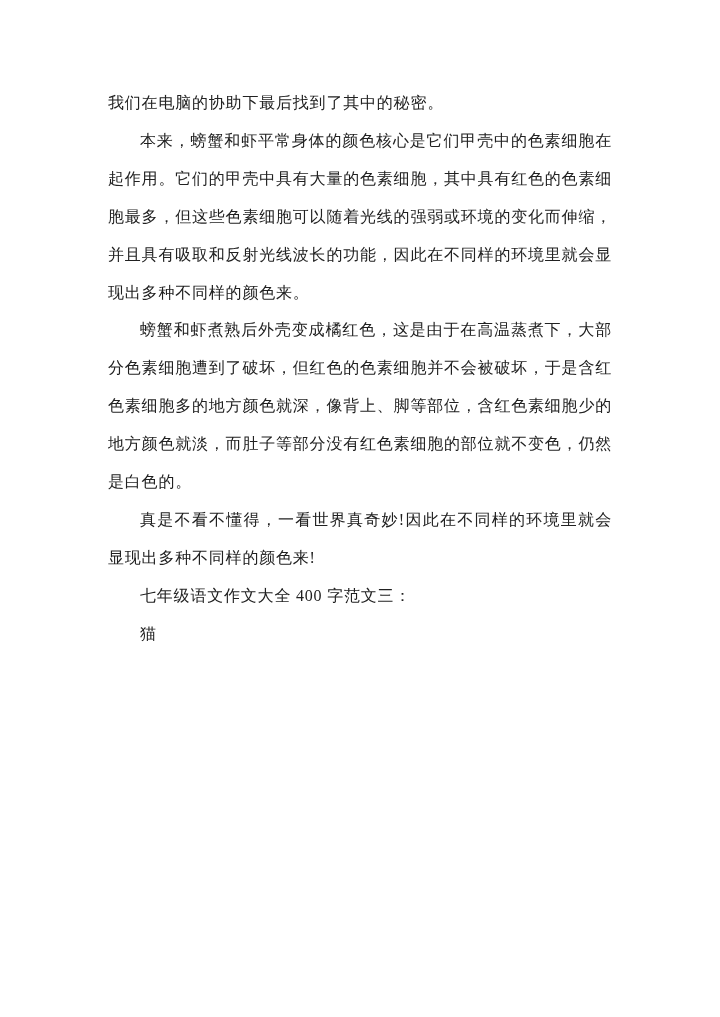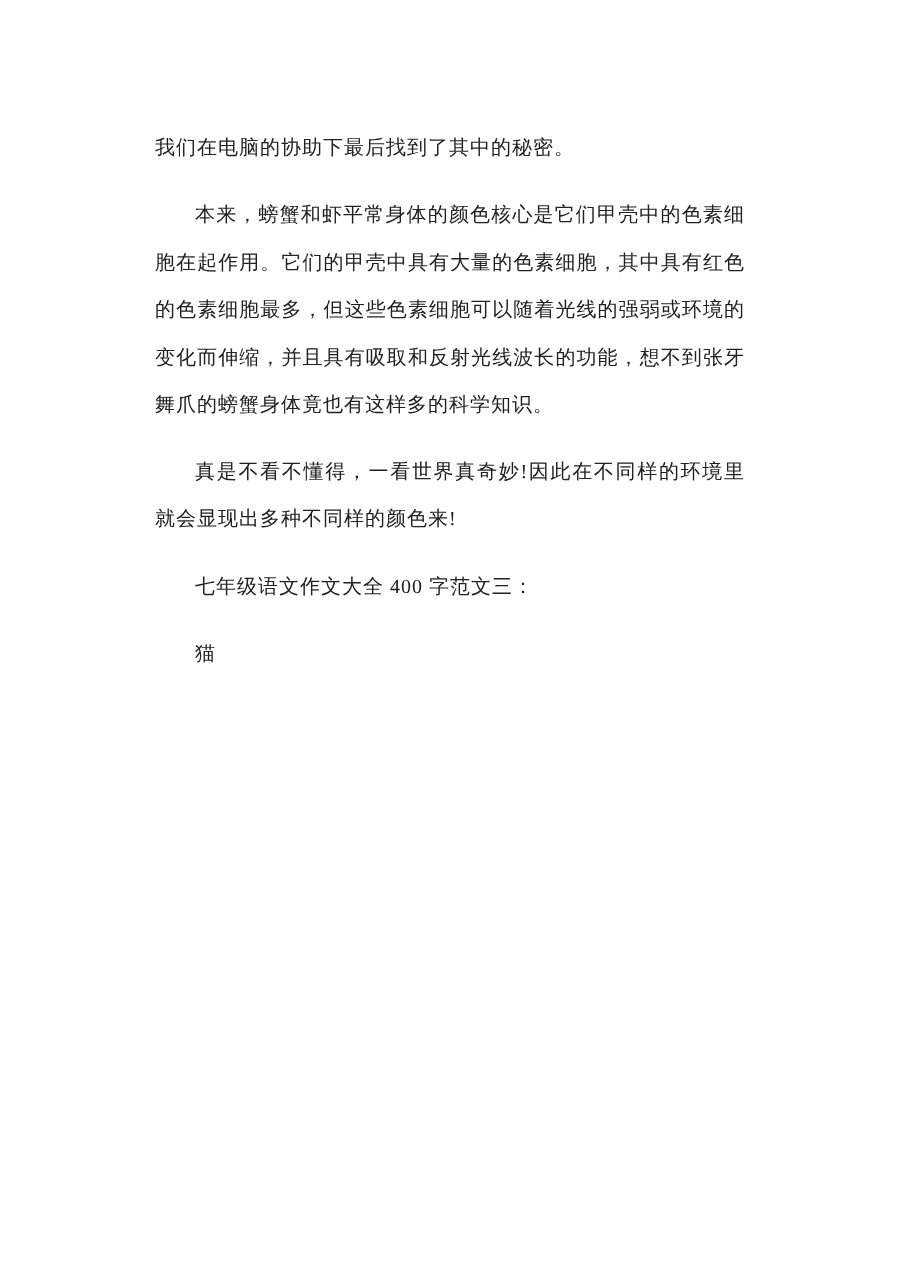--- a/index.html
+++ b/index.html
@@ -10,39 +10,40 @@
   .page {
     position: relative;
     width: 720px;
     height: 1017px;
     background: #ffffff;
     box-sizing: border-box;
     padding: 84px 108px 0 108px;
     overflow: hidden;
   }
   .doc-text p {
-    margin: 16px;
+    margin: 0;
     padding: 0;
     font-family: "Liberation Serif", "DejaVu Serif", serif;
     font-size: 16px;
     line-height: 37.9px;
     letter-spacing: 0.8px;
     color: #212121;
     text-align: justify;
     text-justify: inter-ideograph;
     word-break: break-all;
   }
   .doc-text p.indent {
     text-indent: 2em;
   }
 </style>
 </head>
 <body>
 
 <div class="page">
   <div class="doc-text">
     <p>我们在电脑的协助下最后找到了其中的秘密。</p>
-    <p class="indent">本来，螃蟹和虾平常身体的颜色核心是它们甲壳中的色素细胞在起作用。它们的甲壳中具有大量的色素细胞，其中具有红色的色素细胞最多，但这些色素细胞可以随着光线的强弱或环境的变化而伸缩，并且具有吸取和反射光线波长的功能，想不到张牙舞爪的螃蟹身体竟也有这样多的科学知识。</p>
+    <p class="indent">本来，螃蟹和虾平常身体的颜色核心是它们甲壳中的色素细胞在起作用。它们的甲壳中具有大量的色素细胞，其中具有红色的色素细胞最多，但这些色素细胞可以随着光线的强弱或环境的变化而伸缩，并且具有吸取和反射光线波长的功能，因此在不同样的环境里就会显现出多种不同样的颜色来。</p>
+    <p class="indent">螃蟹和虾煮熟后外壳变成橘红色，这是由于在高温蒸煮下，大部分色素细胞遭到了破坏，但红色的色素细胞并不会被破坏，于是含红色素细胞多的地方颜色就深，像背上、脚等部位，含红色素细胞少的地方颜色就淡，而肚子等部分没有红色素细胞的部位就不变色，仍然是白色的。</p>
     <p class="indent">真是不看不懂得，一看世界真奇妙!因此在不同样的环境里就会显现出多种不同样的颜色来!</p>
     <p class="indent">七年级语文作文大全 400 字范文三：</p>
     <p class="indent">猫</p>
   </div>
 </div>
 
 </body></html>

